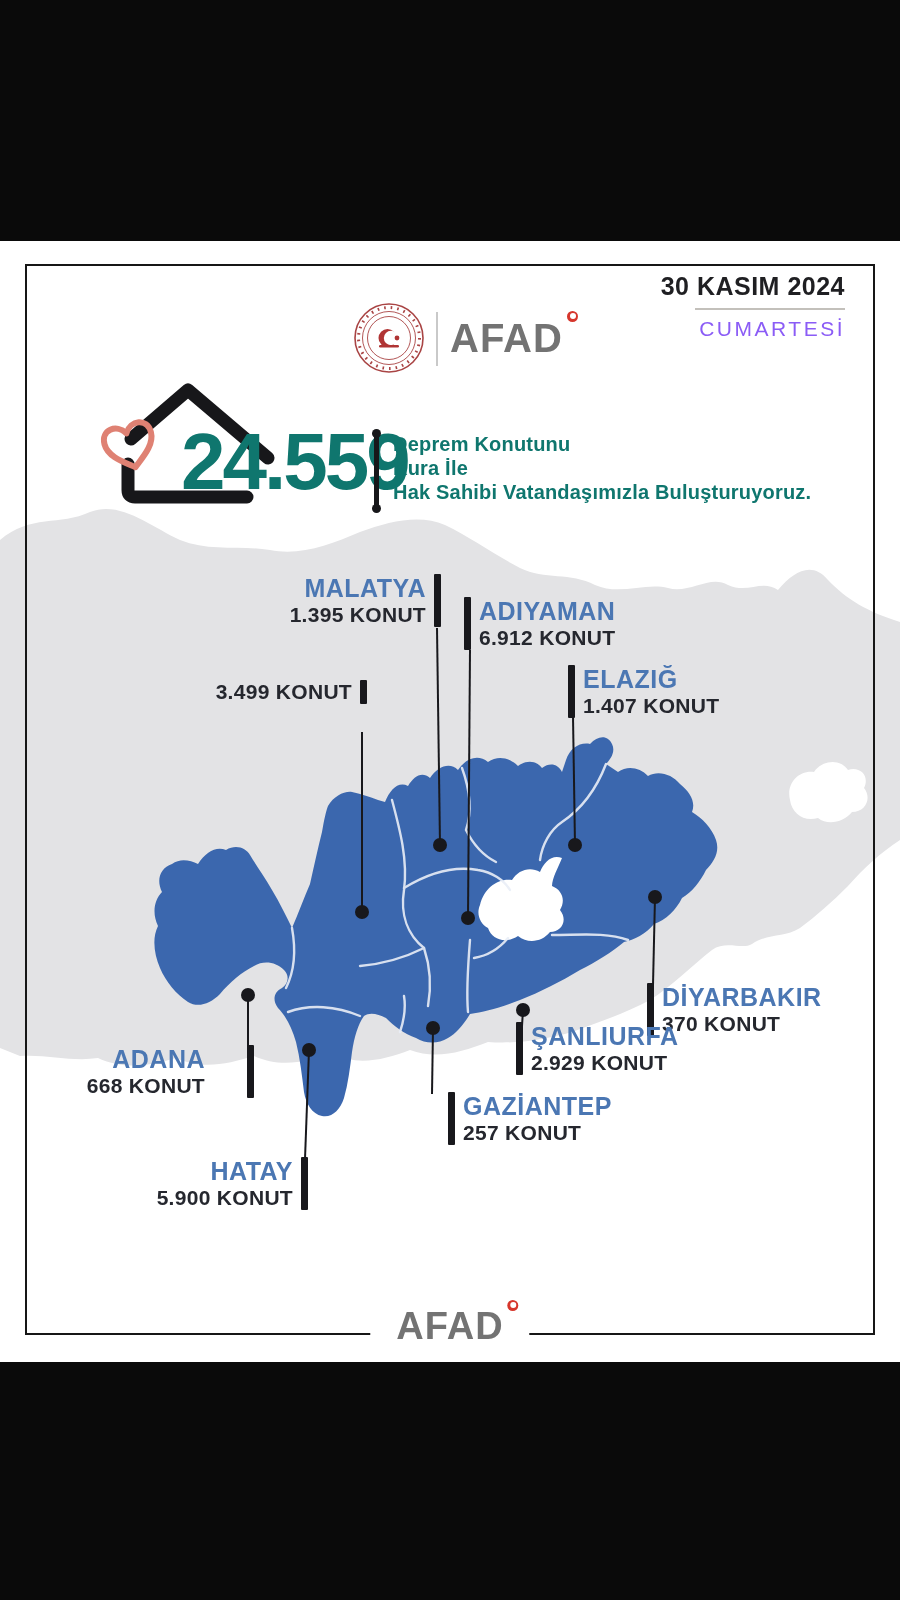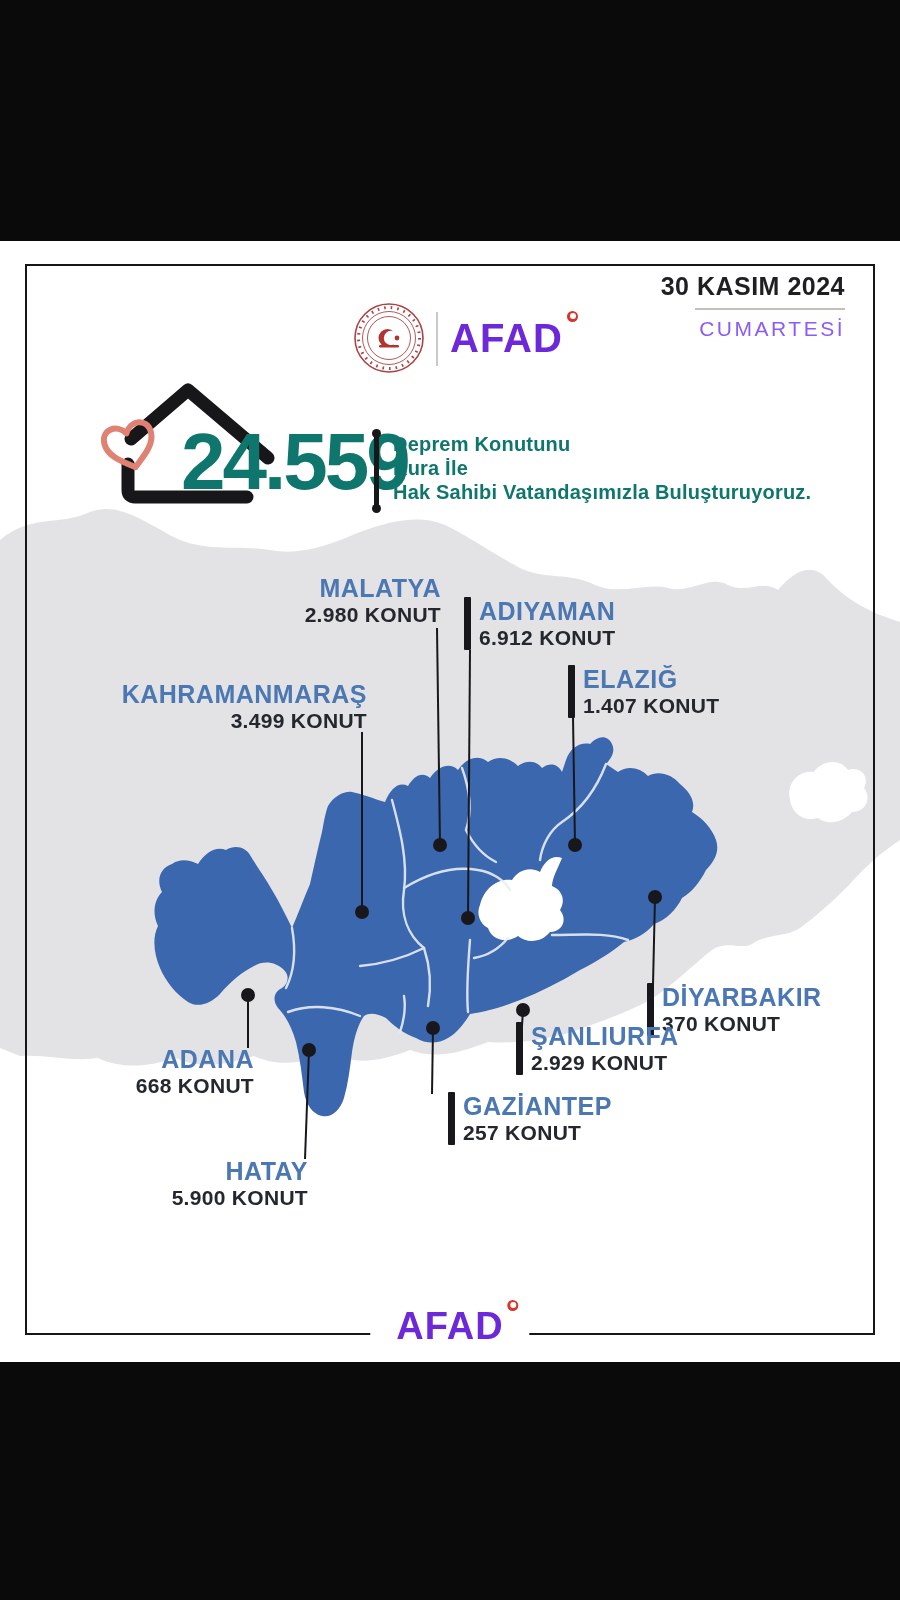--- a/index.html
+++ b/index.html
@@ -18,21 +18,21 @@
 
   
   .dateblock{position:absolute;top:272px;right:55px;text-align:right;z-index:4;}
   .date-main{font-size:25px;font-weight:800;color:#1f1f22;letter-spacing:.5px;}
   .date-div{width:150px;border-top:2px solid #c3c0bb;margin:7px 0 7px auto;}
   .date-day{font-size:21px;font-weight:500;color:#8b5cf6;letter-spacing:2.5px;}
 
   
   .emblem{position:absolute;left:353px;top:302px;width:72px;height:72px;z-index:4;}
   .logo-divider{position:absolute;left:436px;top:312px;width:2px;height:54px;background:#c9c9c9;z-index:4;}
-  .afad-word{position:relative;display:inline-block;font-weight:800;color:#6d28d9;z-index:4;}
+  .afad-word{position:relative;display:inline-block;font-weight:800;color:#737373;z-index:4;}
   .afad-top{position:absolute;left:450px;top:316px;font-size:40px;letter-spacing:1px;}
   .mark{position:absolute;top:-5px;right:-15px;width:11px;height:11px;border-radius:50%;background:#d6362c;}
   .mark::after{content:"";position:absolute;left:3px;top:2px;width:6px;height:6px;border-radius:50%;background:#fff;}
 
   
   .house{position:absolute;left:98px;top:380px;width:180px;height:130px;z-index:4;}
   .bignum{position:absolute;left:181px;top:416px;font-size:80px;font-weight:800;
           color:#0f766e;letter-spacing:-3px;z-index:4;}
   .vline{position:absolute;left:374px;top:434px;width:5px;height:74px;background:#17171a;
          border-radius:3px;z-index:4;}
@@ -40,21 +40,21 @@
          border-radius:50%;background:#17171a;}
   .vline::before{top:-5px;} .vline::after{bottom:-5px;}
   .slogan{position:absolute;left:393px;top:432px;z-index:4;color:#0f766e;
           font-size:20px;font-weight:800;line-height:24px;letter-spacing:.2px;}
 
   
   .plabel{position:absolute;display:flex;gap:8px;z-index:4;align-items:stretch;}
   .pbar{width:7px;background:#18181c;border-radius:1px;}
   .pname{font-size:25px;font-weight:700;color:#4b77b3;letter-spacing:.5px;white-space:nowrap;}
   .pvalue{font-size:21px;font-weight:800;color:#25272e;letter-spacing:.3px;white-space:nowrap;}
-  .plabel.rt{text-align:right;flex-direction:column;}
+  .plabel.rt{text-align:right;}
   .lp-malatya{top:574px;right:459px;}
   .lp-adiyaman{top:597px;left:464px;}
   .lp-elazig{top:665px;left:568px;}
   .lp-kmaras{top:680px;right:533px;}
   .lp-diyarbakir{top:983px;left:647px;}
   .lp-sanliurfa{top:1022px;left:516px;}
   .lp-adana{top:1045px;right:646px;gap:42px;}
   .lp-gaziantep{top:1092px;left:448px;}
   .lp-hatay{top:1157px;right:592px;}
 
@@ -181,41 +181,40 @@
   <div class="vline"></div>
   <div class="slogan">
     <div>Deprem Konutunu</div>
     <div>Kura İle</div>
     <div>Hak Sahibi Vatandaşımızla Buluşturuyoruz.</div>
   </div>
 
   <div class="plabel rt lp-malatya">
     <div>
         <div class="pname">MALATYA</div>
-         <div class="pvalue">2.980 KONUT</div>
+         <div class="pvalue">1.395 KONUT</div>
       </div>
     <span class="pbar"></span>
   </div>
   <div class="plabel lp-adiyaman">
     <span class="pbar"></span>
     <div>
         <div class="pname">ADIYAMAN</div>
          <div class="pvalue">6.912 KONUT</div>
       </div>
   </div>
   <div class="plabel lp-elazig">
     <span class="pbar"></span>
     <div>
         <div class="pname">ELAZIĞ</div>
          <div class="pvalue">1.407 KONUT</div>
       </div>
   </div>
   <div class="plabel rt lp-kmaras">
     <div>
-        <div class="pname">KAHRAMANMARAŞ</div>
          <div class="pvalue">3.499 KONUT</div>
       </div>
     <span class="pbar"></span>
   </div>
   <div class="plabel lp-diyarbakir">
     <span class="pbar"></span>
     <div>
         <div class="pname">DİYARBAKIR</div>
          <div class="pvalue">370 KONUT</div>
       </div>

